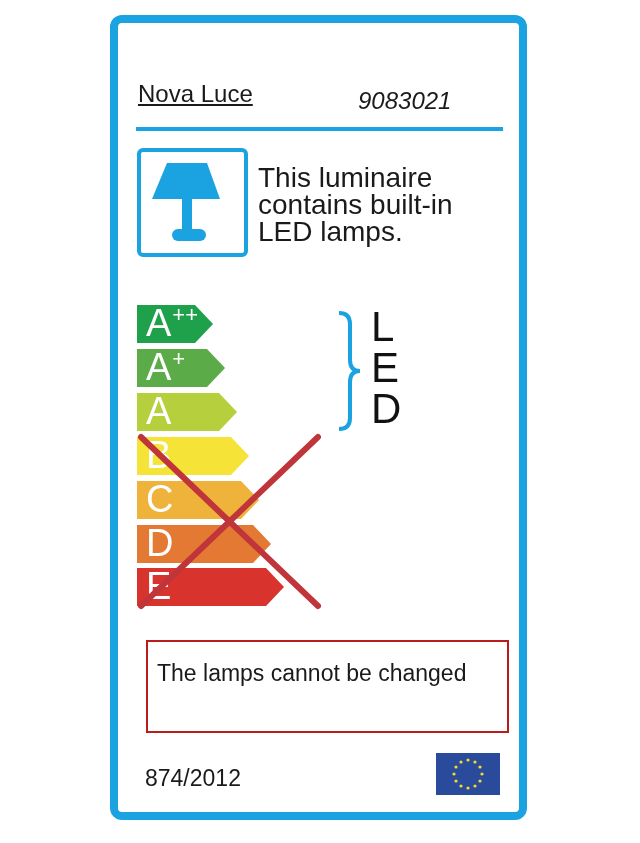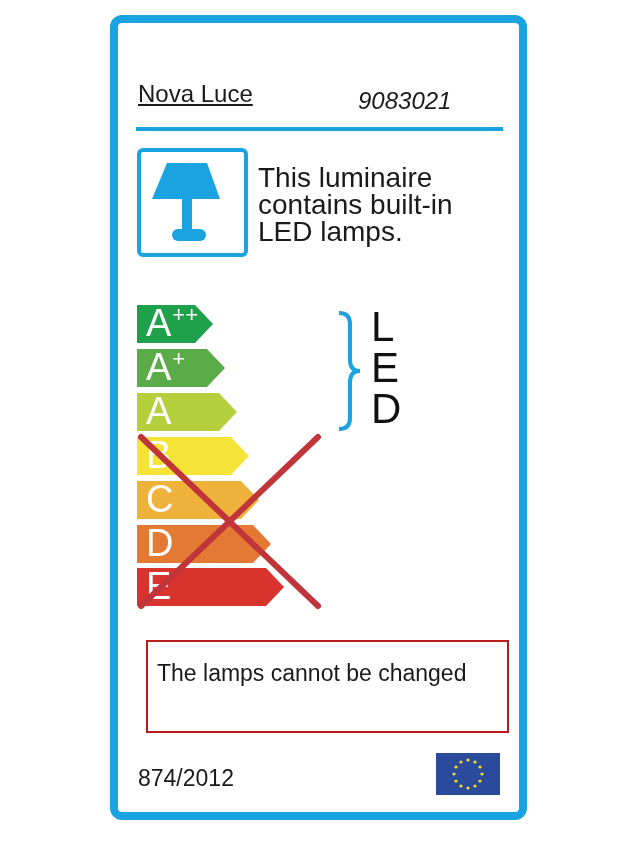--- a/index.html
+++ b/index.html
@@ -15,21 +15,21 @@
   .iconbox svg { position:absolute; left:0; top:0; }
   .info { left:258px; top:164px; font-size:28px; line-height:27px; }
   .bar { position:absolute; left:137px; height:38px; }
   .bar svg { position:absolute; left:0; top:0; overflow:visible; }
   .bar .lbl { position:absolute; left:9px; top:-2px; font-size:38px; color:#fff; line-height:40px; }
   .bar .lbl sup { font-size:22px; position:relative; top:-14px; vertical-align:baseline; margin-left:1px; }
   .led { left:371px; top:306px; font-size:42px; line-height:41px; color:#111; }
   .led div { height:41px; }
   .note { left:138px; top:640px; width:359px; height:89px; border:2px solid #b91c1c;margin-left:8px; }
   .note .t { position:absolute; left:9px; top:18px; font-size:23px; line-height:27px; }
-  .reg { left:138px; top:765px; font-size:23px;text-align:center; }
+  .reg { left:145px; top:765px; font-size:23px;text-align:center; }
   .cross { left:0; top:0; }
 </style>
 </head>
 <body>
 
 <div class="frame"></div>
 
 <div class="abs brand">Nova Luce</div>
 <div class="abs model">9083021</div>
 <div class="abs hline"></div>

